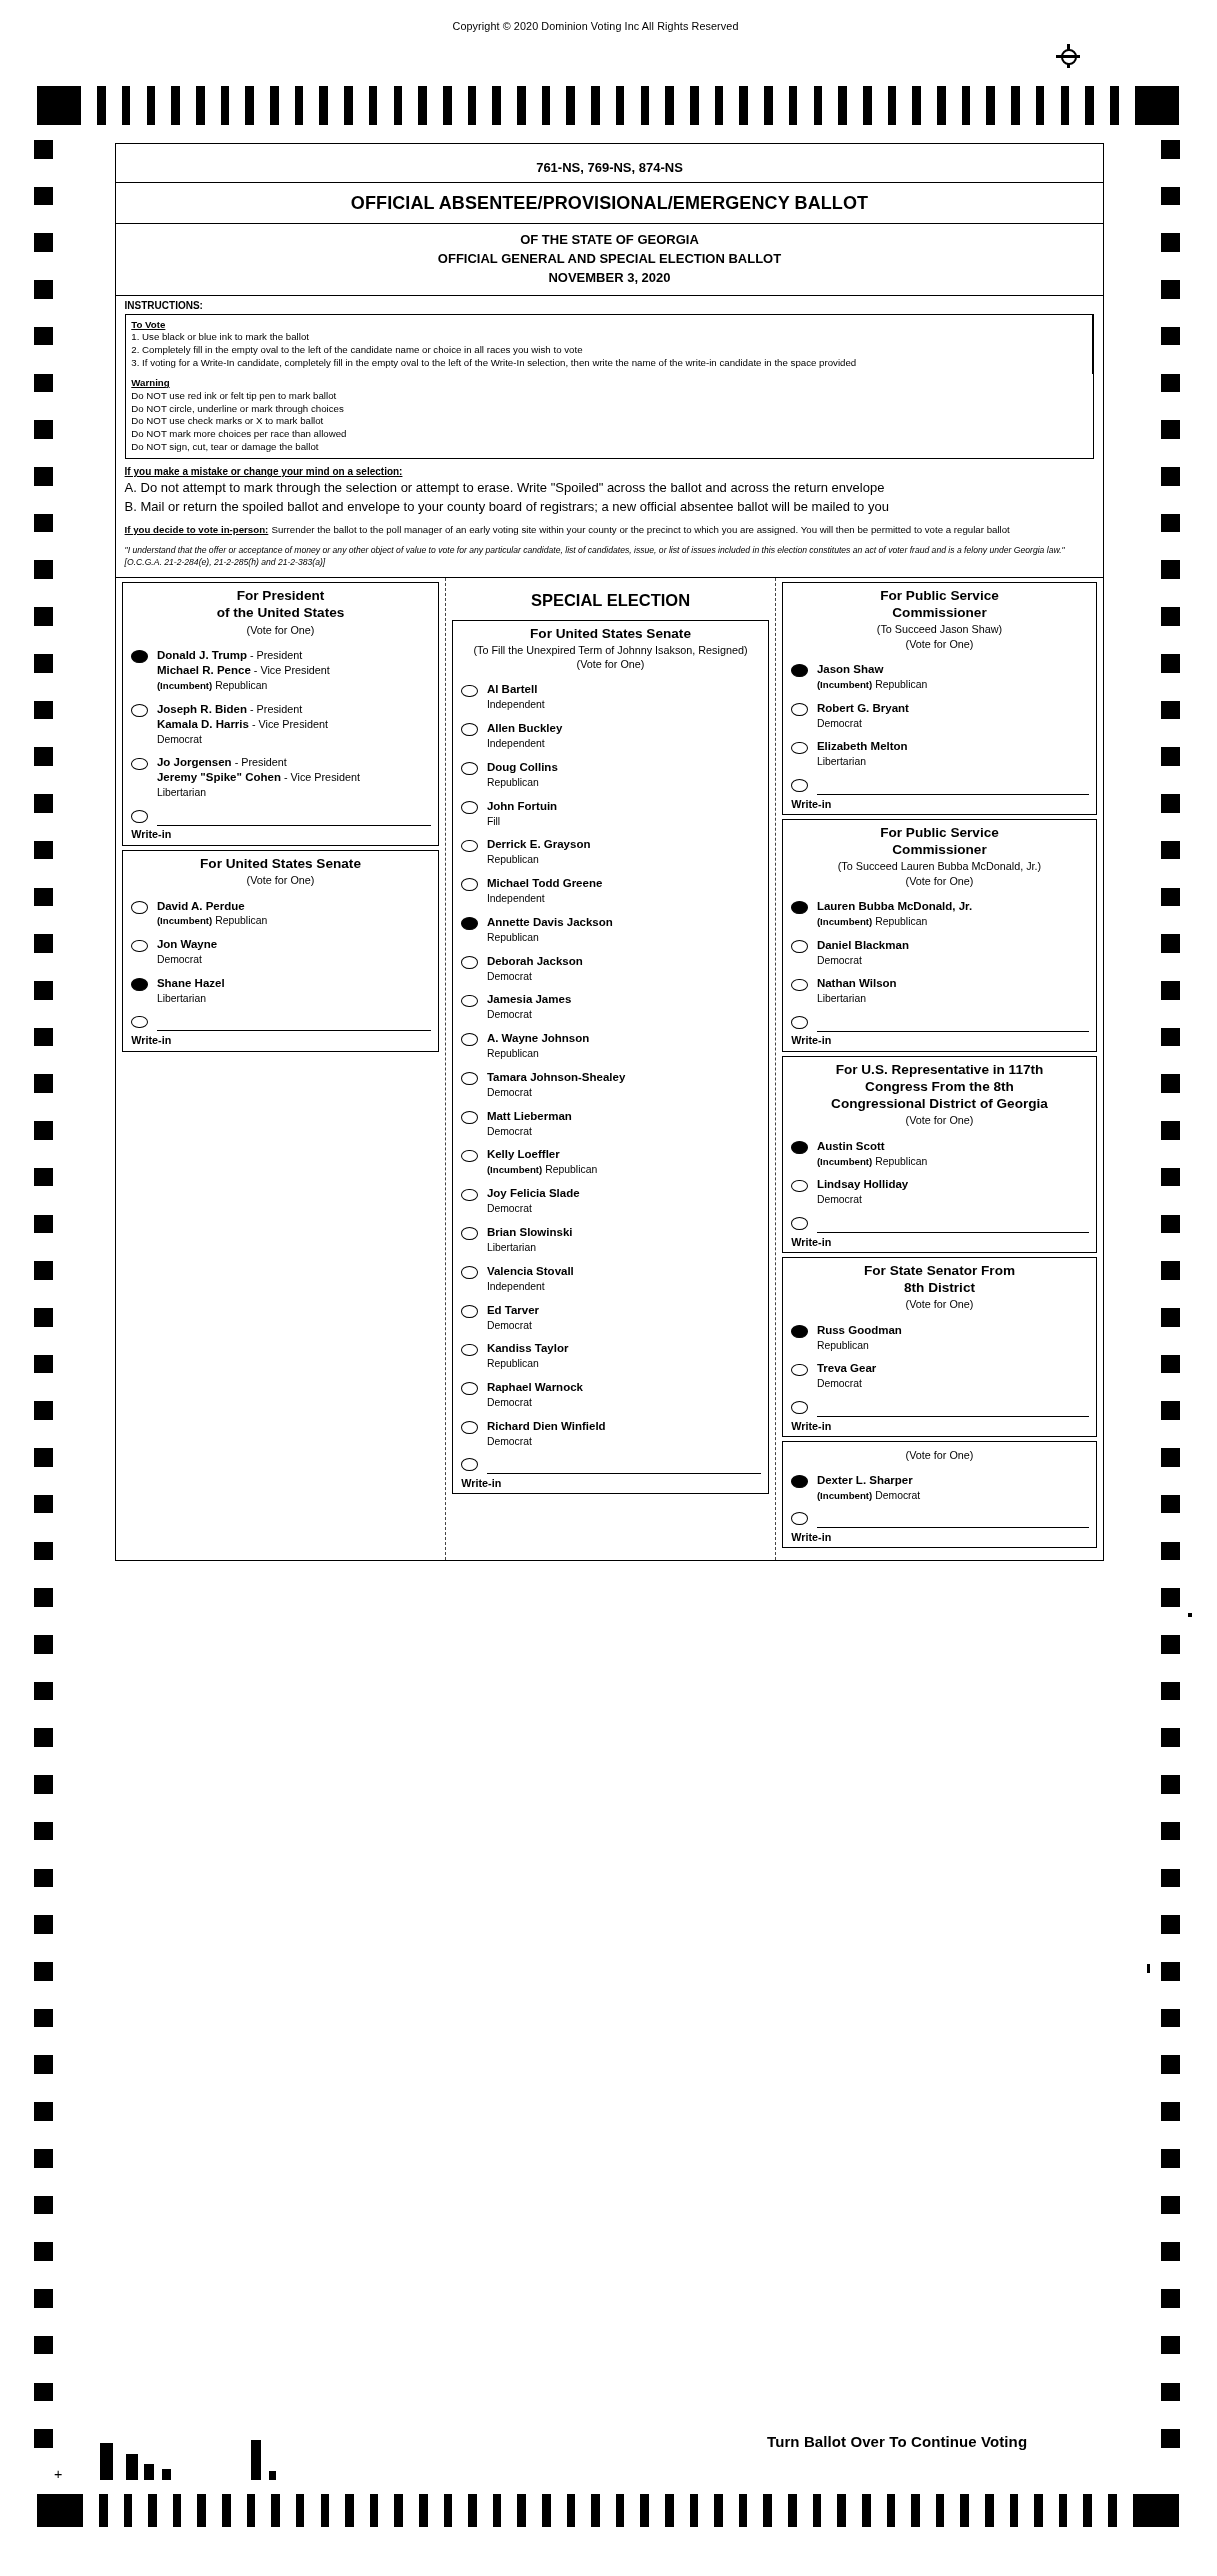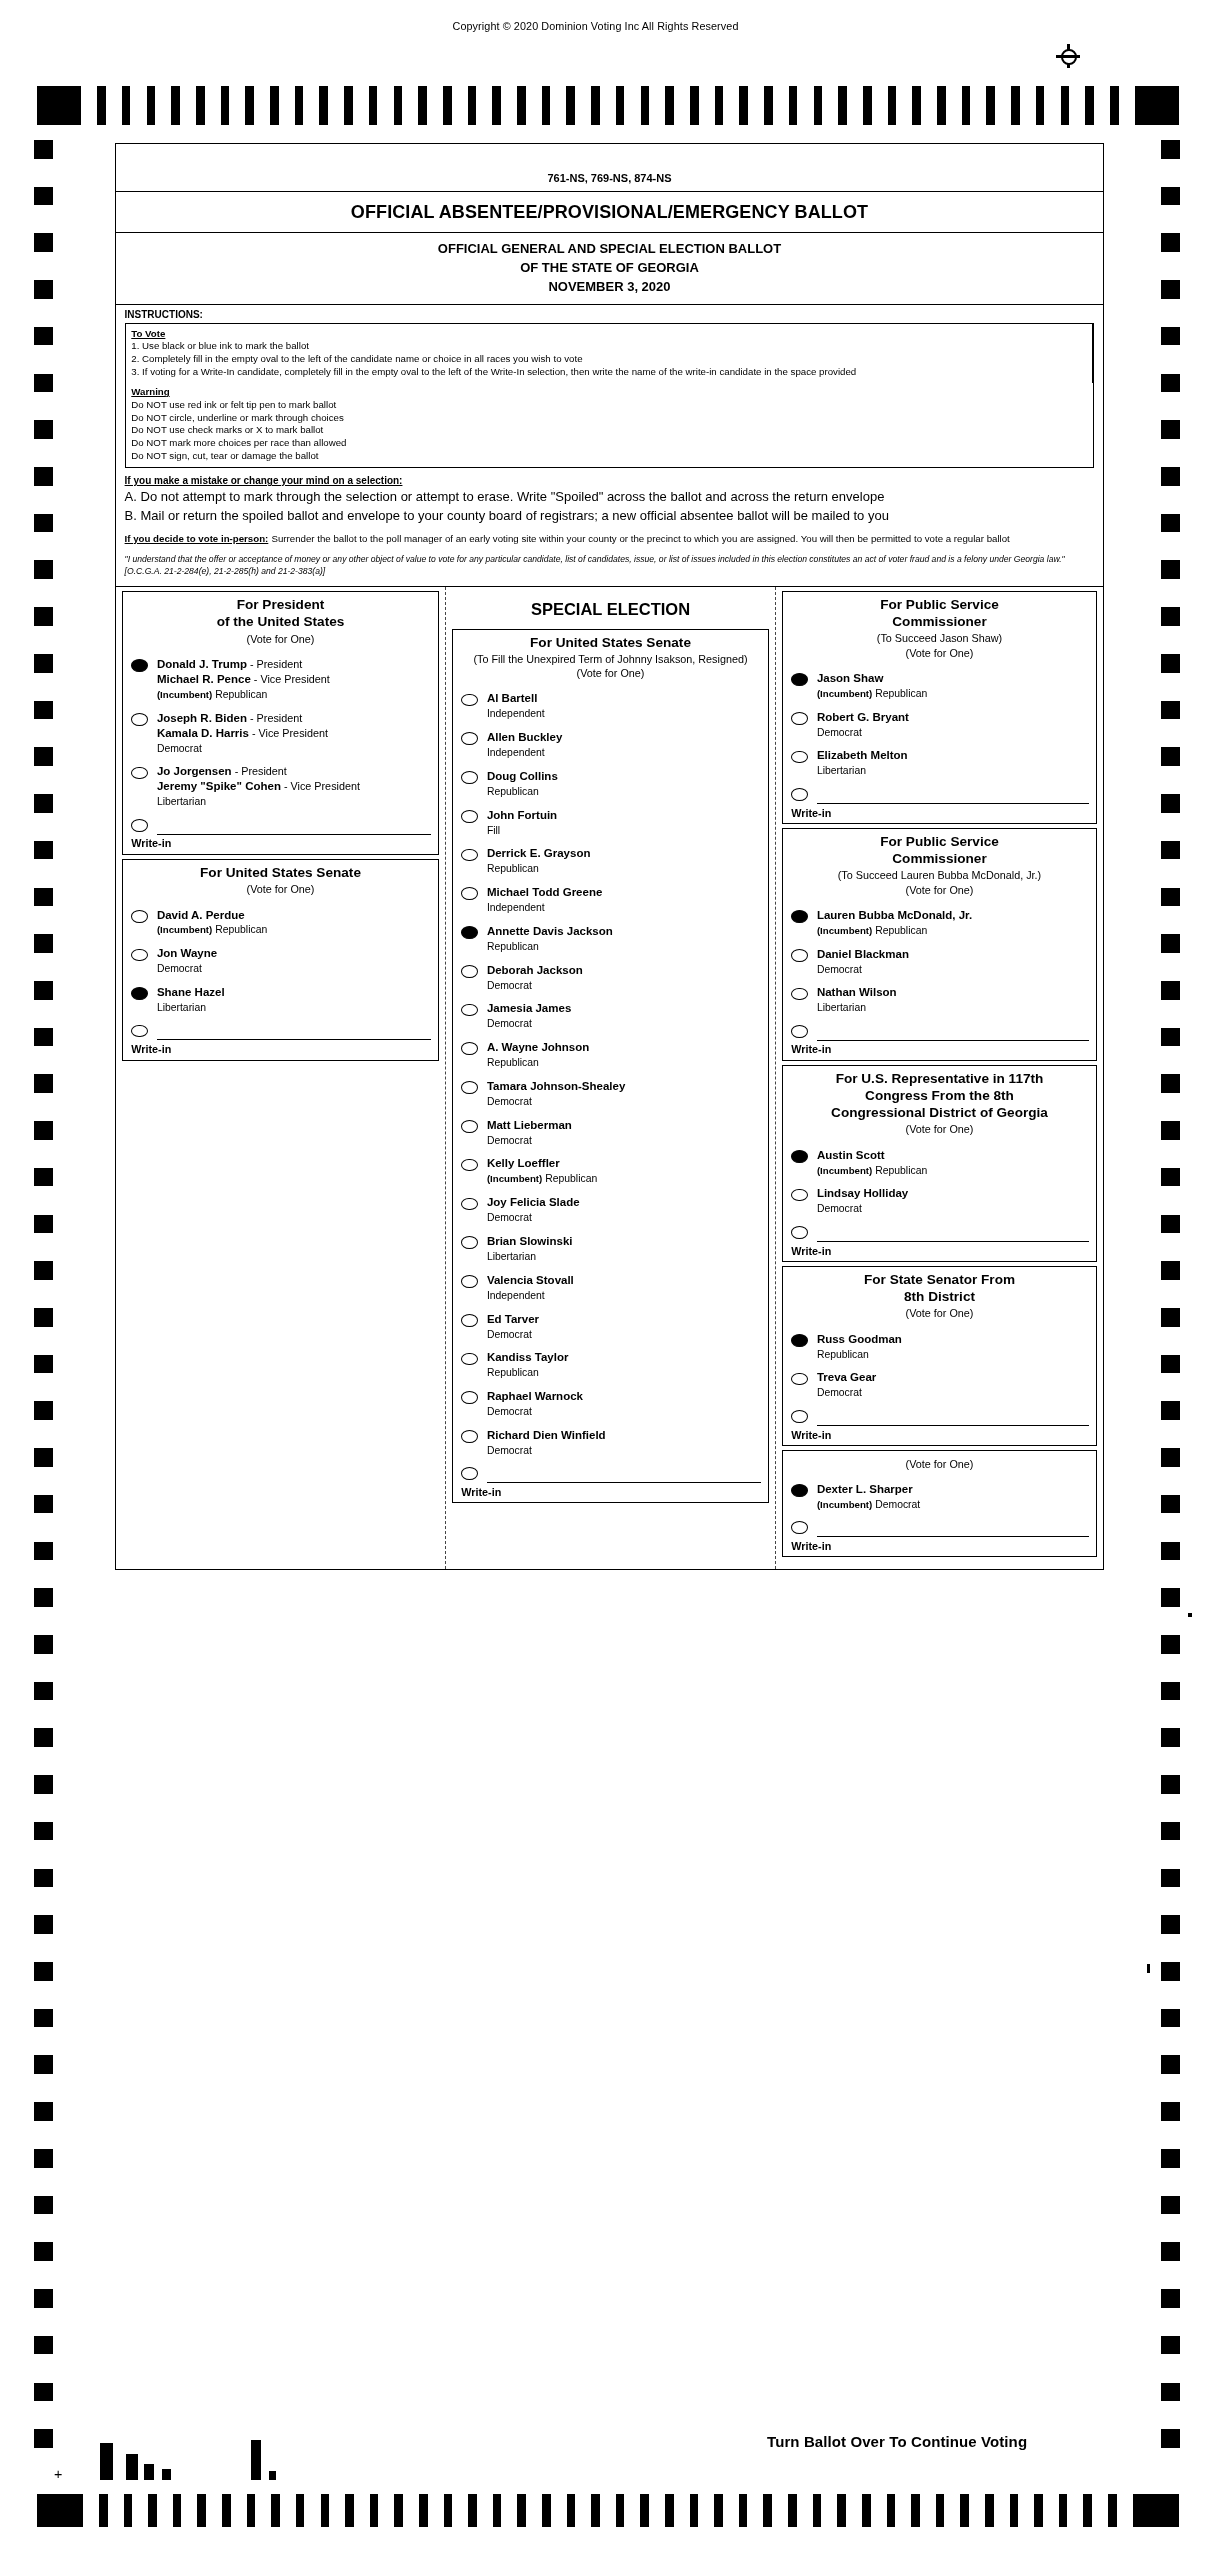--- a/index.html
+++ b/index.html
@@ -113,21 +113,21 @@
     border: 1.4px solid #000;
     box-sizing: border-box;
   }
 
   .county-box {
     border-bottom: 1.4px solid #000;
     text-align: center;
     padding: 8.6px 0 7.2px;
   }
   .county-name { font-size: 22px; font-weight: bold; letter-spacing: 0.4px; }
-  .county-prec { font-size: 11px; font-weight: bold; margin-top: 19px; }
+  .county-prec { font-size: 13px; font-weight: bold; margin-top: 7px; }
 
   .official-title {
     border-bottom: 1.4px solid #000;
     text-align: center;
     font-size: 18px;
     font-weight: bold;
     padding: 10px 0 9.3px;
     letter-spacing: 0.1px;
   }
 
@@ -496,22 +496,22 @@
 
   <div class="ballot">
 
     <div class="county-box">
       <div class="county-prec">761-NS, 769-NS, 874-NS</div>
     </div>
 
     <div class="official-title">OFFICIAL ABSENTEE/PROVISIONAL/EMERGENCY BALLOT</div>
 
     <div class="election-title">
+      <div>OF THE STATE OF GEORGIA</div>
       <div>OFFICIAL GENERAL AND SPECIAL ELECTION BALLOT</div>
-      <div>OF THE STATE OF GEORGIA</div>
       <div>NOVEMBER 3, 2020</div>
     </div>
 
     <div class="instructions">
       <div class="instr-head">INSTRUCTIONS:</div>
       <div class="instr-cols">
         <div class="instr-left">
           <div class="instr-sub">To Vote</div>
           <div class="instr-line">1. Use black or blue ink to mark the ballot</div>
           <div class="instr-line">2. Completely fill in the empty oval to the left of the candidate name or choice in all races you wish to vote</div>

